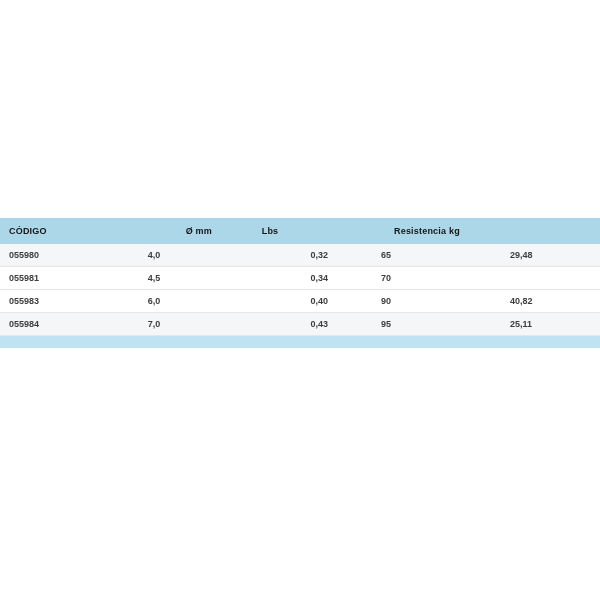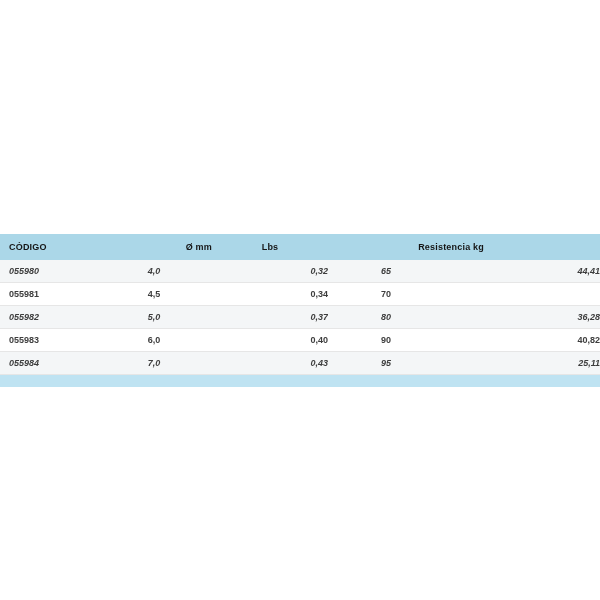--- a/index.html
+++ b/index.html
@@ -12,21 +12,21 @@
     font-family: "Liberation Sans", "DejaVu Sans", sans-serif;
   }
   .page {
     position: relative;
     width: 600px;
     height: 600px;
     background: var(--page-bg, #ffffff);
   }
   .spec-table {
     position: absolute;
-    top: 234px;
+    top: 218px;
     left: 0;
     width: 600px;
   }
   .t-row {
     display: flex;
     align-items: center;
     width: 100%;
     box-sizing: border-box;
   }
   .t-header {
@@ -40,68 +40,60 @@
   .t-datarow {
     height: 23px;
     font-size: 9px;
     font-weight: 700;
     color: var(--cell-text, #3d3d3d);
     background: var(--row-bg, #ffffff);
     border-bottom: 1px solid var(--separator, #e6e6e6);
   }
   .t-datarow.alt {
     background: var(--row-alt-bg, #f4f6f7);
-    font-style: italic;
   }
   .t-footerbar {
     height: 12px;
     background: var(--footer-bg, #bfe3f2);
   }
   .cell {
     box-sizing: border-box;
     white-space: nowrap;
     overflow: hidden;
   }
   .col-0 { width: 96px;  text-align: left;   padding-left: 9px; }
   .col-1 { width: 116px; text-align: center; }
   .col-2 { width: 116px; text-align: right; }
   .col-3 { width: 116px; text-align: center; }
-  .col-4 { width: 156px; text-align: right; padding-left: 66px; }
+  .col-4 { width: 156px; text-align: left; padding-left: 66px; }
 </style>
 </head>
 <body>
 
 <div class="page">
   <div class="spec-table">
     <div class="t-row t-header" id="header-row">
         <div class="cell col-0">CÓDIGO</div>
         <div class="cell col-2">Ø mm</div>
         <div class="cell col-3">Lbs</div>
         <div class="cell col-4">Resistencia kg</div>
       </div>
     <div id="body-rows">
         <div class="t-row t-datarow alt">
           <div class="cell col-0">055980</div>
           <div class="cell col-1">4,0</div>
           <div class="cell col-2">0,32</div>
           <div class="cell col-3">65</div>
-          <div class="cell col-4">44,41</div>
+          <div class="cell col-4">29,48</div>
         </div>
         <div class="t-row t-datarow">
           <div class="cell col-0">055981</div>
           <div class="cell col-1">4,5</div>
           <div class="cell col-2">0,34</div>
           <div class="cell col-3">70</div>
-        </div>
-        <div class="t-row t-datarow alt">
-          <div class="cell col-0">055982</div>
-          <div class="cell col-1">5,0</div>
-          <div class="cell col-2">0,37</div>
-          <div class="cell col-3">80</div>
-          <div class="cell col-4">36,28</div>
         </div>
         <div class="t-row t-datarow">
           <div class="cell col-0">055983</div>
           <div class="cell col-1">6,0</div>
           <div class="cell col-2">0,40</div>
           <div class="cell col-3">90</div>
           <div class="cell col-4">40,82</div>
         </div>
         <div class="t-row t-datarow alt">
           <div class="cell col-0">055984</div>

